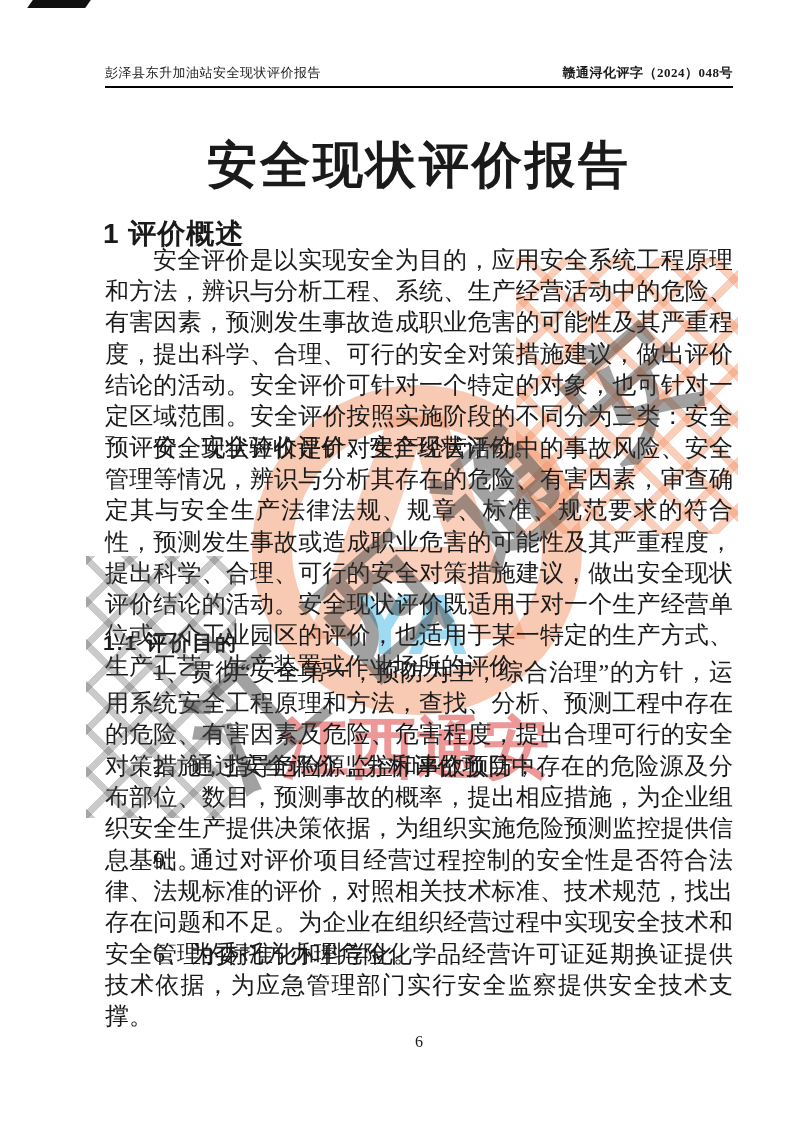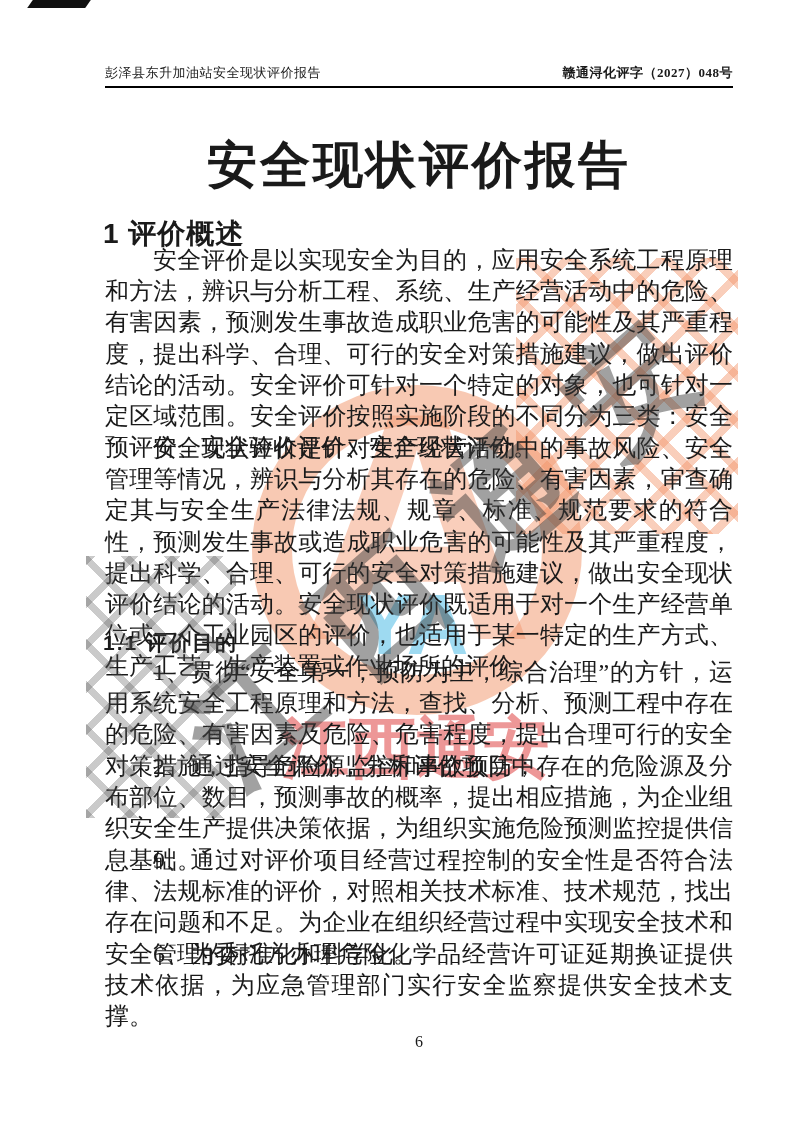--- a/index.html
+++ b/index.html
@@ -120,21 +120,21 @@
   <div class="artifact"></div>
 
   <div class="wm wm-ring"></div>
   <div class="wm wm-a">A</div>
   <div class="wm wm-lattice-orange"></div>
   <div class="wm wm-ya">YA</div>
   <div class="wm wm-red">江西通安</div>
 
   <div class="header">
     <span class="hr-left">彭泽县东升加油站安全现状评价报告</span>
-    <span class="hr-right">赣通浔化评字（2027）048号</span>
+    <span class="hr-right">赣通浔化评字（2024）048号</span>
   </div>
 
   <div class="title2">安全现状评价报告</div>
 
   <div class="h1">1 评价概述</div>
   <p class="para p1">安全评价是以实现安全为目的，应用安全系统工程原理和方法，辨识与分析工程、系统、生产经营活动中的危险、有害因素，预测发生事故造成职业危害的可能性及其严重程度，提出科学、合理、可行的安全对策措施建议，做出评价结论的活动。安全评价可针对一个特定的对象，也可针对一定区域范围。安全评价按照实施阶段的不同分为三类：安全预评价、安全验收评价、安全现状评价。</p>
   <p class="para p2">安全现状评价是针对生产经营活动中的事故风险、安全管理等情况，辨识与分析其存在的危险、有害因素，审查确定其与安全生产法律法规、规章、标准、规范要求的符合性，预测发生事故或造成职业危害的可能性及其严重程度，提出科学、合理、可行的安全对策措施建议，做出安全现状评价结论的活动。安全现状评价既适用于对一个生产经营单位或一个工业园区的评价，也适用于某一特定的生产方式、生产工艺、生产装置或作业场所的评价。</p>
 
   <div class="h2">1.1 评价目的</div>
   <p class="para it1">1、贯彻“安全第一，预防为主，综合治理”的方针，运用系统安全工程原理和方法，查找、分析、预测工程中存在的危险、有害因素及危险、危害程度，提出合理可行的安全对策措施，指导危险源监控和事故预防；</p>

